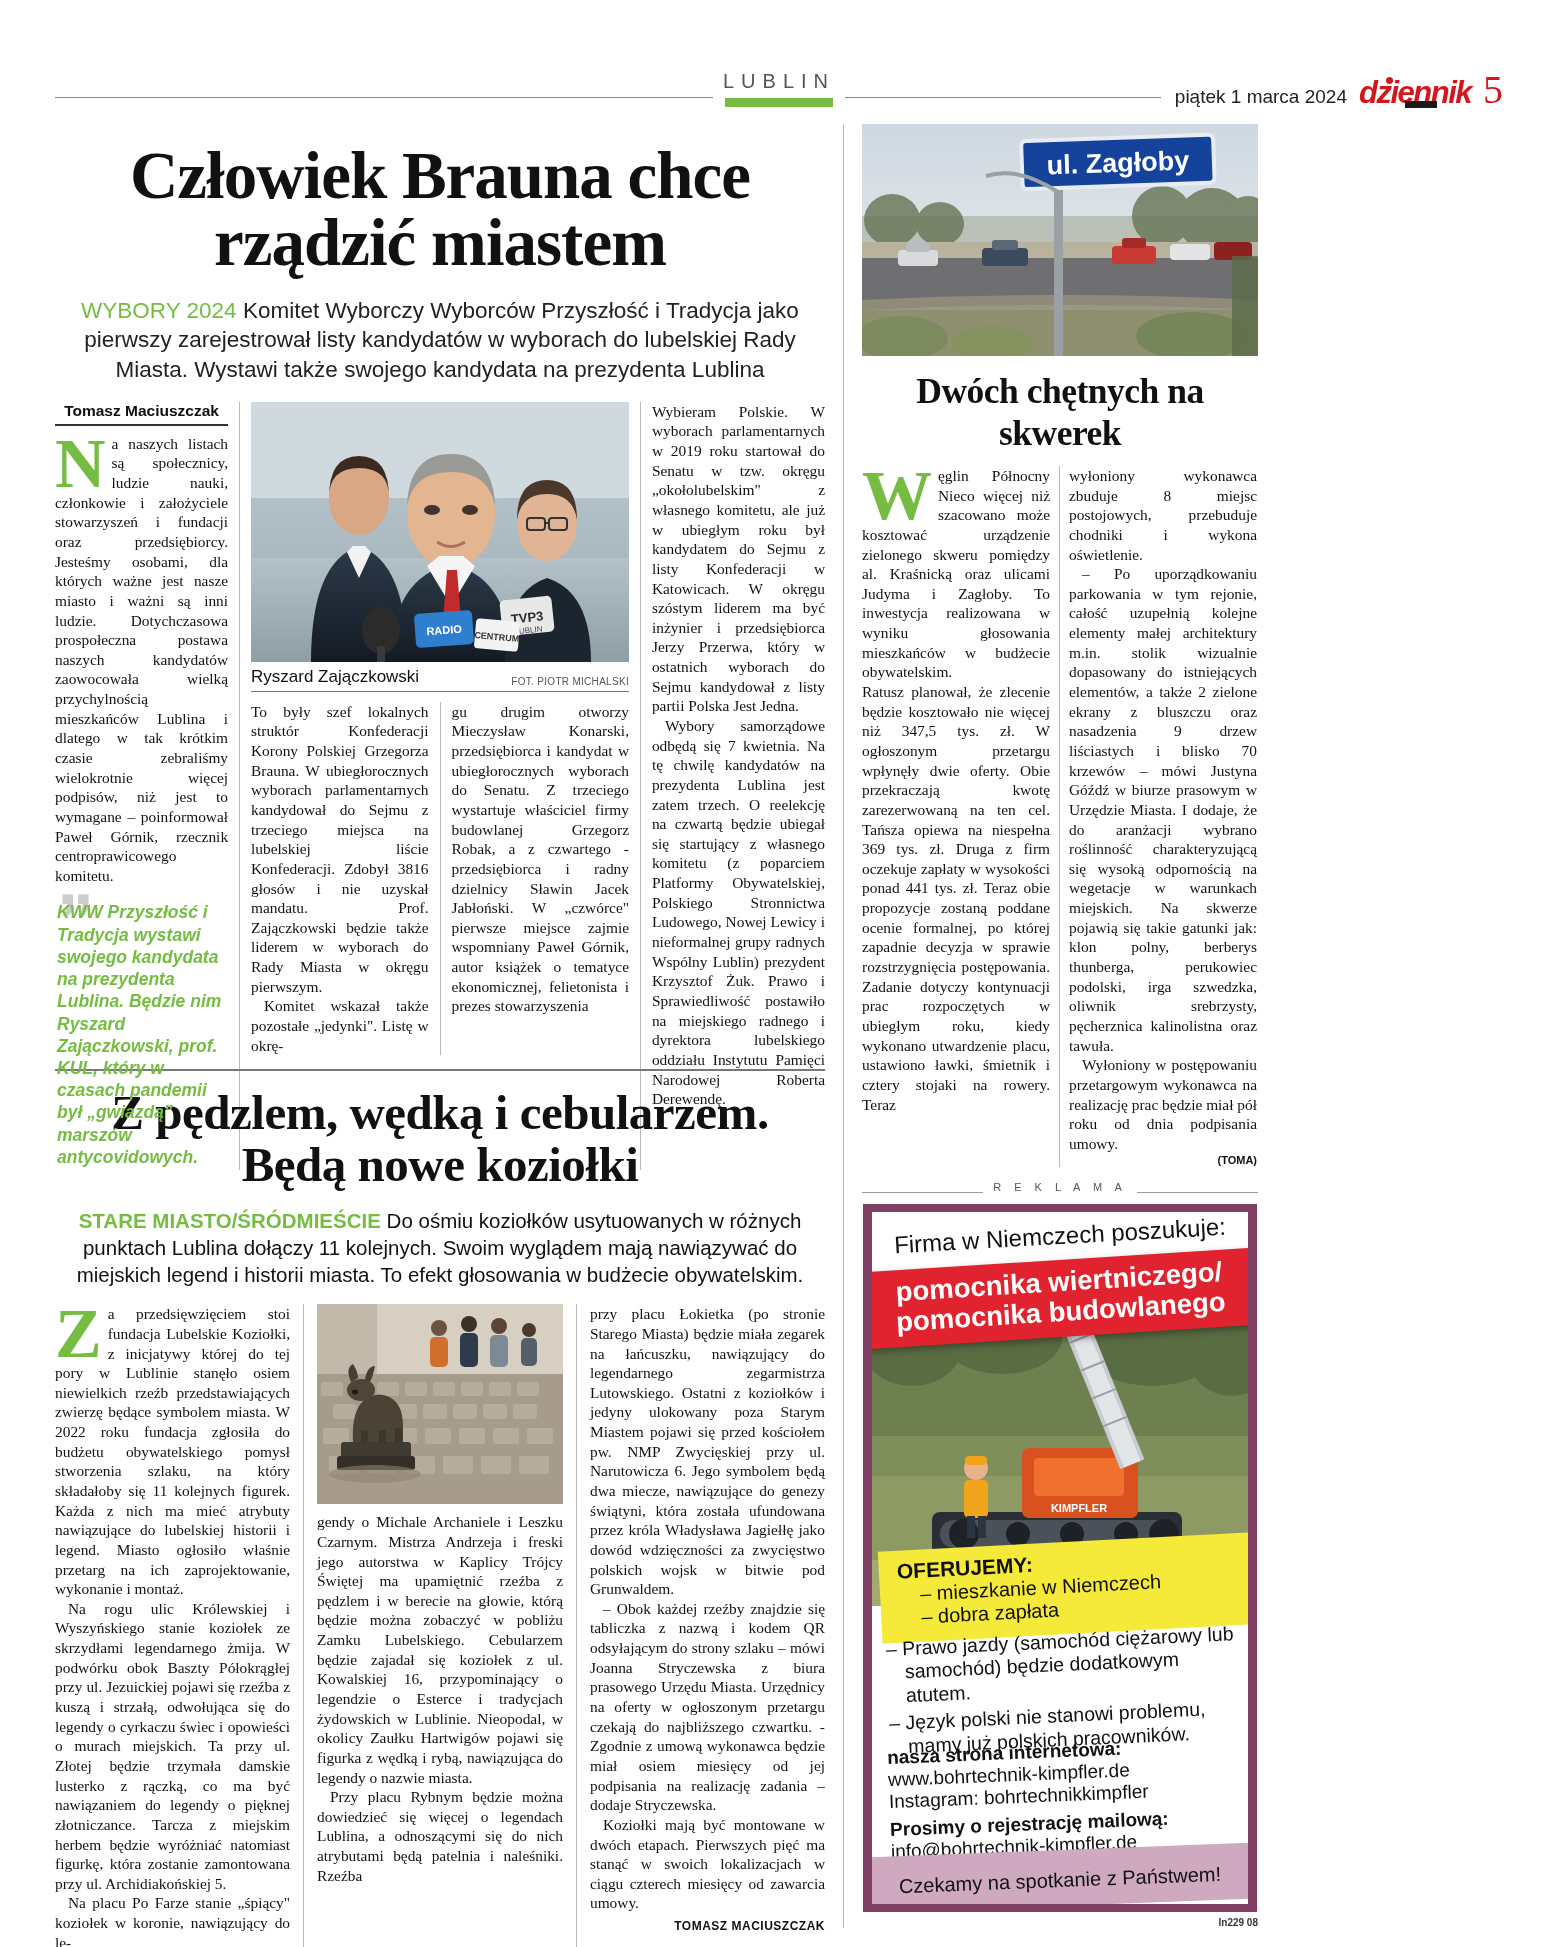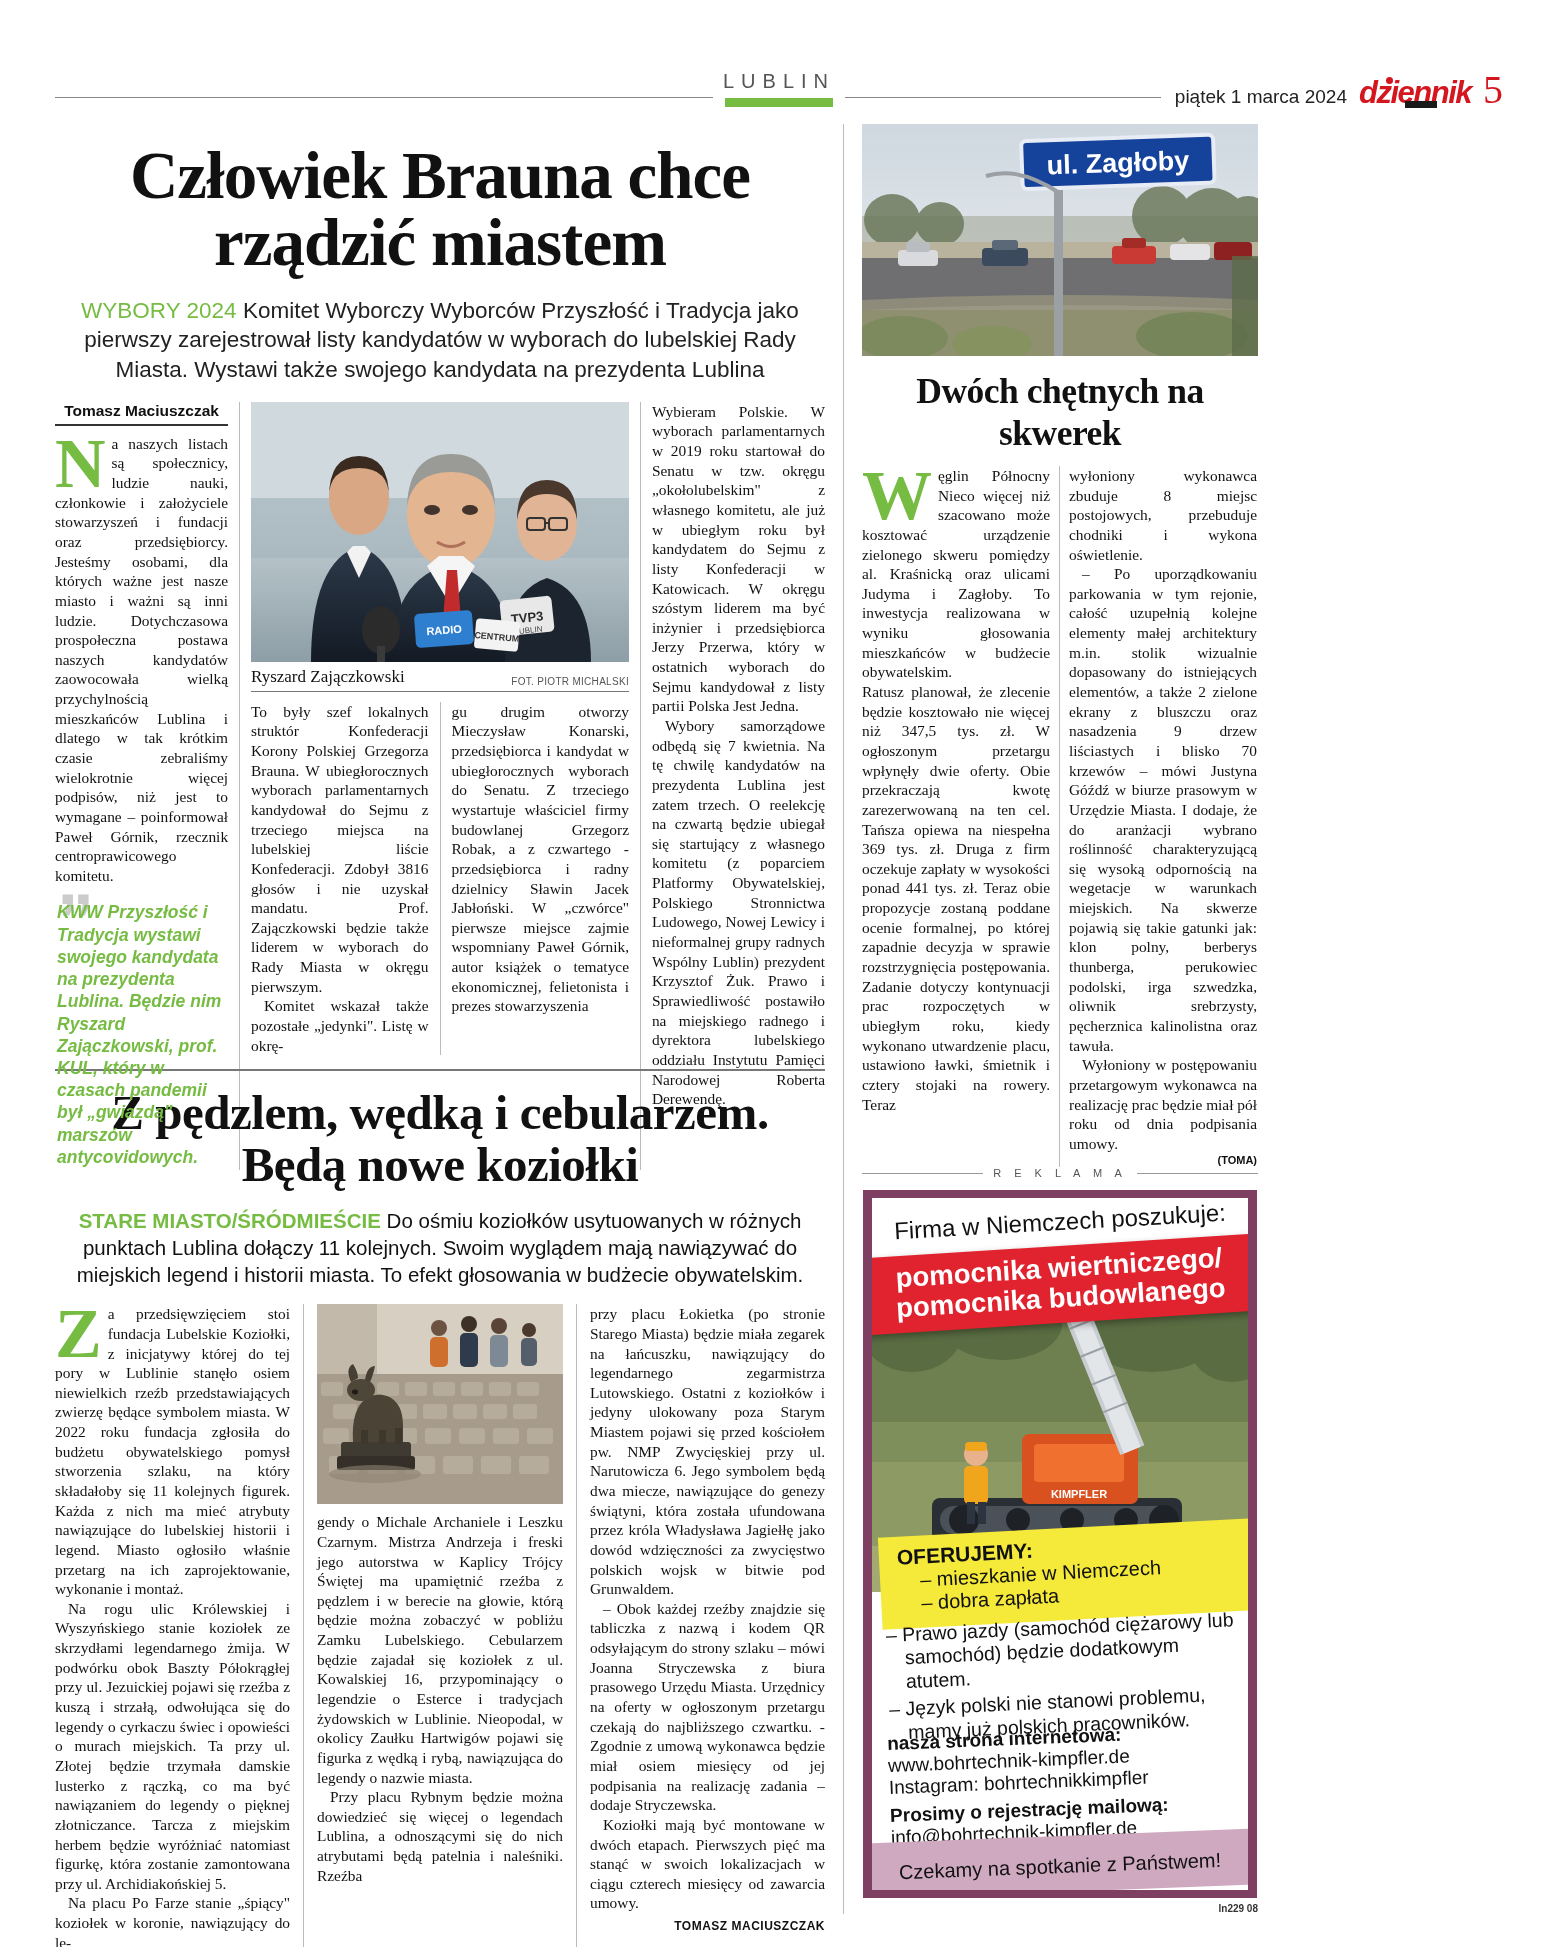--- a/index.html
+++ b/index.html
@@ -80,38 +80,38 @@
   .quotebox .qtext {
     position:relative; z-index:1;
     font-family:"Liberation Sans", sans-serif; font-style:italic; font-weight:600;
     color:#76bc43; font-size:17.5px; line-height:1.27;
   }
 
   
   .photo-a1 { width:378px; height:260px; position:relative; overflow:hidden; background:#9aa; }
   .cap-row { display:flex; justify-content:space-between; align-items:flex-end;
     border-bottom:1.5px solid #777; padding:5px 0 4px 0; }
-  .cap-name { font-family:Liberation Serif, serif; font-size:17px; color:#111; }
+  .cap-name { font-family:Liberation Sans, sans-serif; font-size:17px; color:#111; }
   .cap-credit { font-family:"Liberation Sans", sans-serif; font-size:10px; color:#555; letter-spacing:0.3px; }
 
   .mid-two { display:flex; margin-top:10px; }
   .mid-two .c { width:183px; }
   .mid-two .s { width:1px; background:#bbb; margin:0 11px; }
 
   
   .photo-r { width:396px; height:232px; position:relative; overflow:hidden; background:#7a8b99; }
   .hl-r { font-family:"Liberation Serif", serif; font-weight:bold; font-size:35.5px;
     text-align:center; margin-top:14px; letter-spacing:-0.5px; }
   .r-body { display:flex; margin-top:12px; }
   .r-body .c { width:188px; }
   .r-body .s { width:1px; background:#bbb; margin:0 9px; }
   .r-sign { font-family:"Liberation Sans", sans-serif; font-weight:bold; font-size:11px;
     text-align:right; }
 
-  .reklama-row { display:flex; align-items:center; gap:10px; margin-top:0; }
+  .reklama-row { display:flex; align-items:flex-end; gap:10px; margin-top:14px; }
   .reklama-row .ln { flex:1; height:1px; background:#999; }
   .reklama-row .tx { font-family:"Liberation Sans", sans-serif; font-size:11px;
     letter-spacing:5px; color:#555; }
 
   
   .ad { width:396px; height:710px; margin-top:10px; position:relative; overflow:hidden;
     background:#fff; border:1px solid #fff; }
   .ad-frame { position:absolute; inset:0; background:#7e3f63; }
   .ad-inner { position:absolute; left:9px; right:9px; top:8px; bottom:8px; background:#ffffff; overflow:hidden; }
   .ad-photo { position:absolute; left:0; right:0; top:104px; height:290px; overflow:hidden; }

